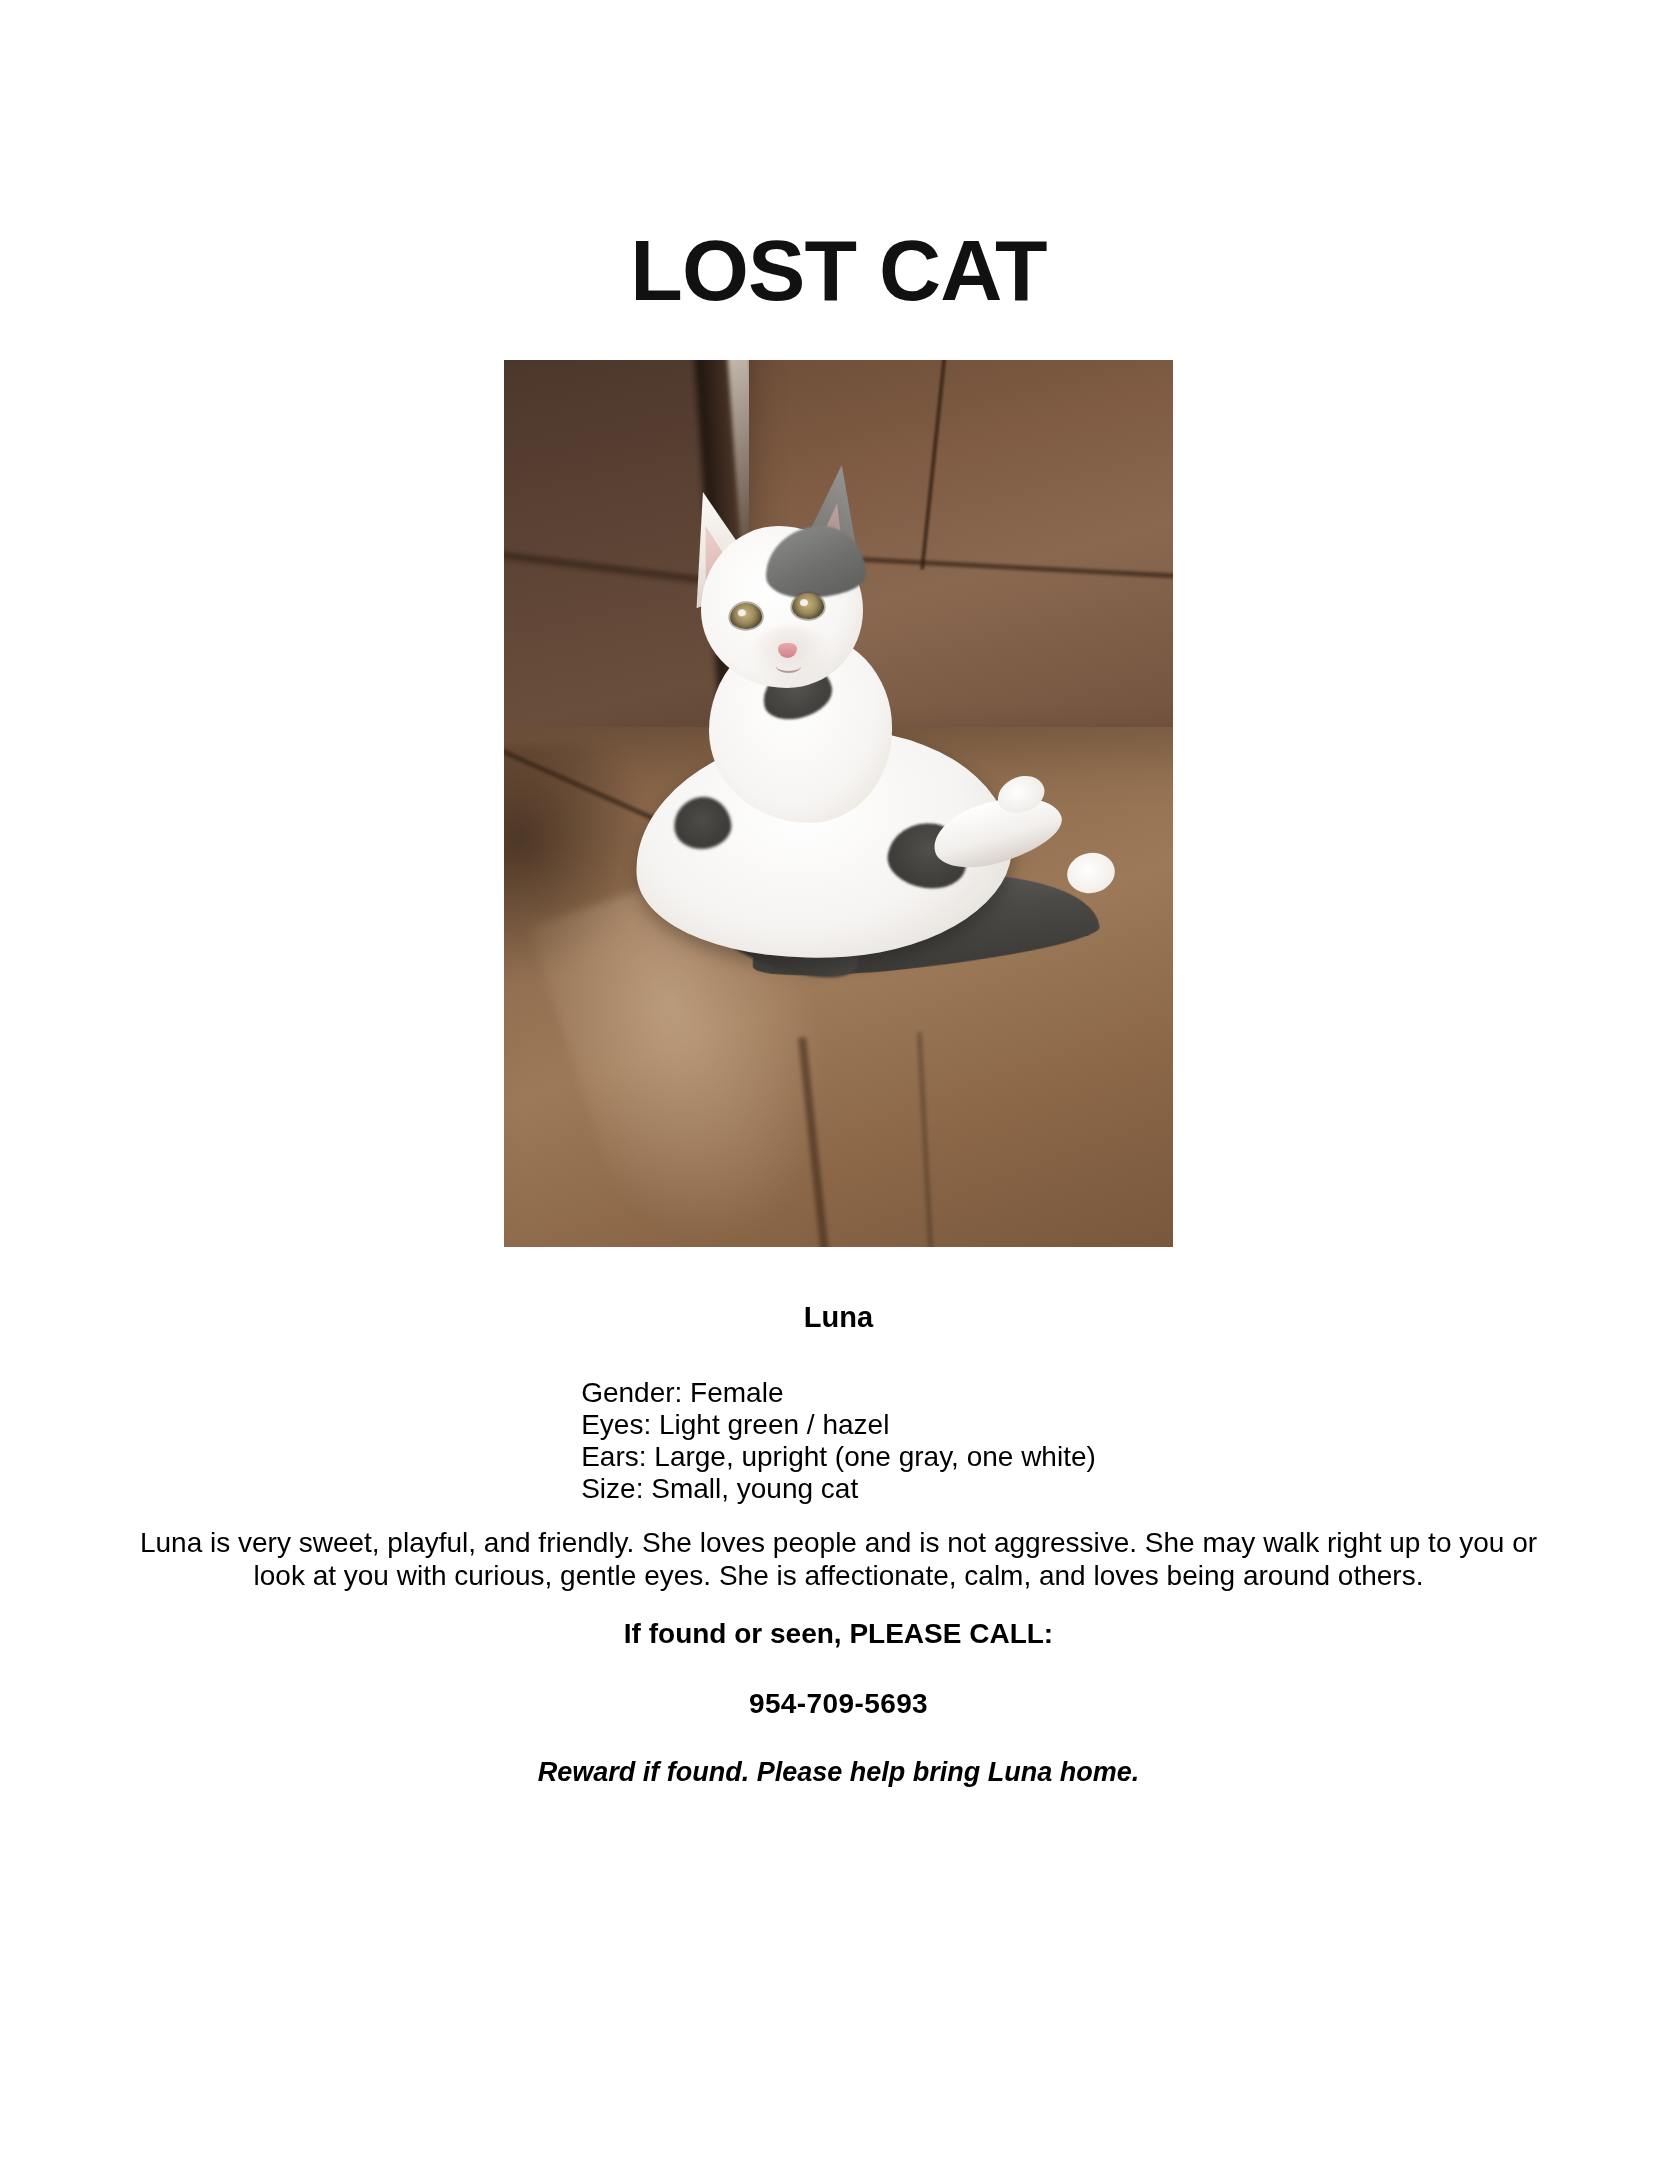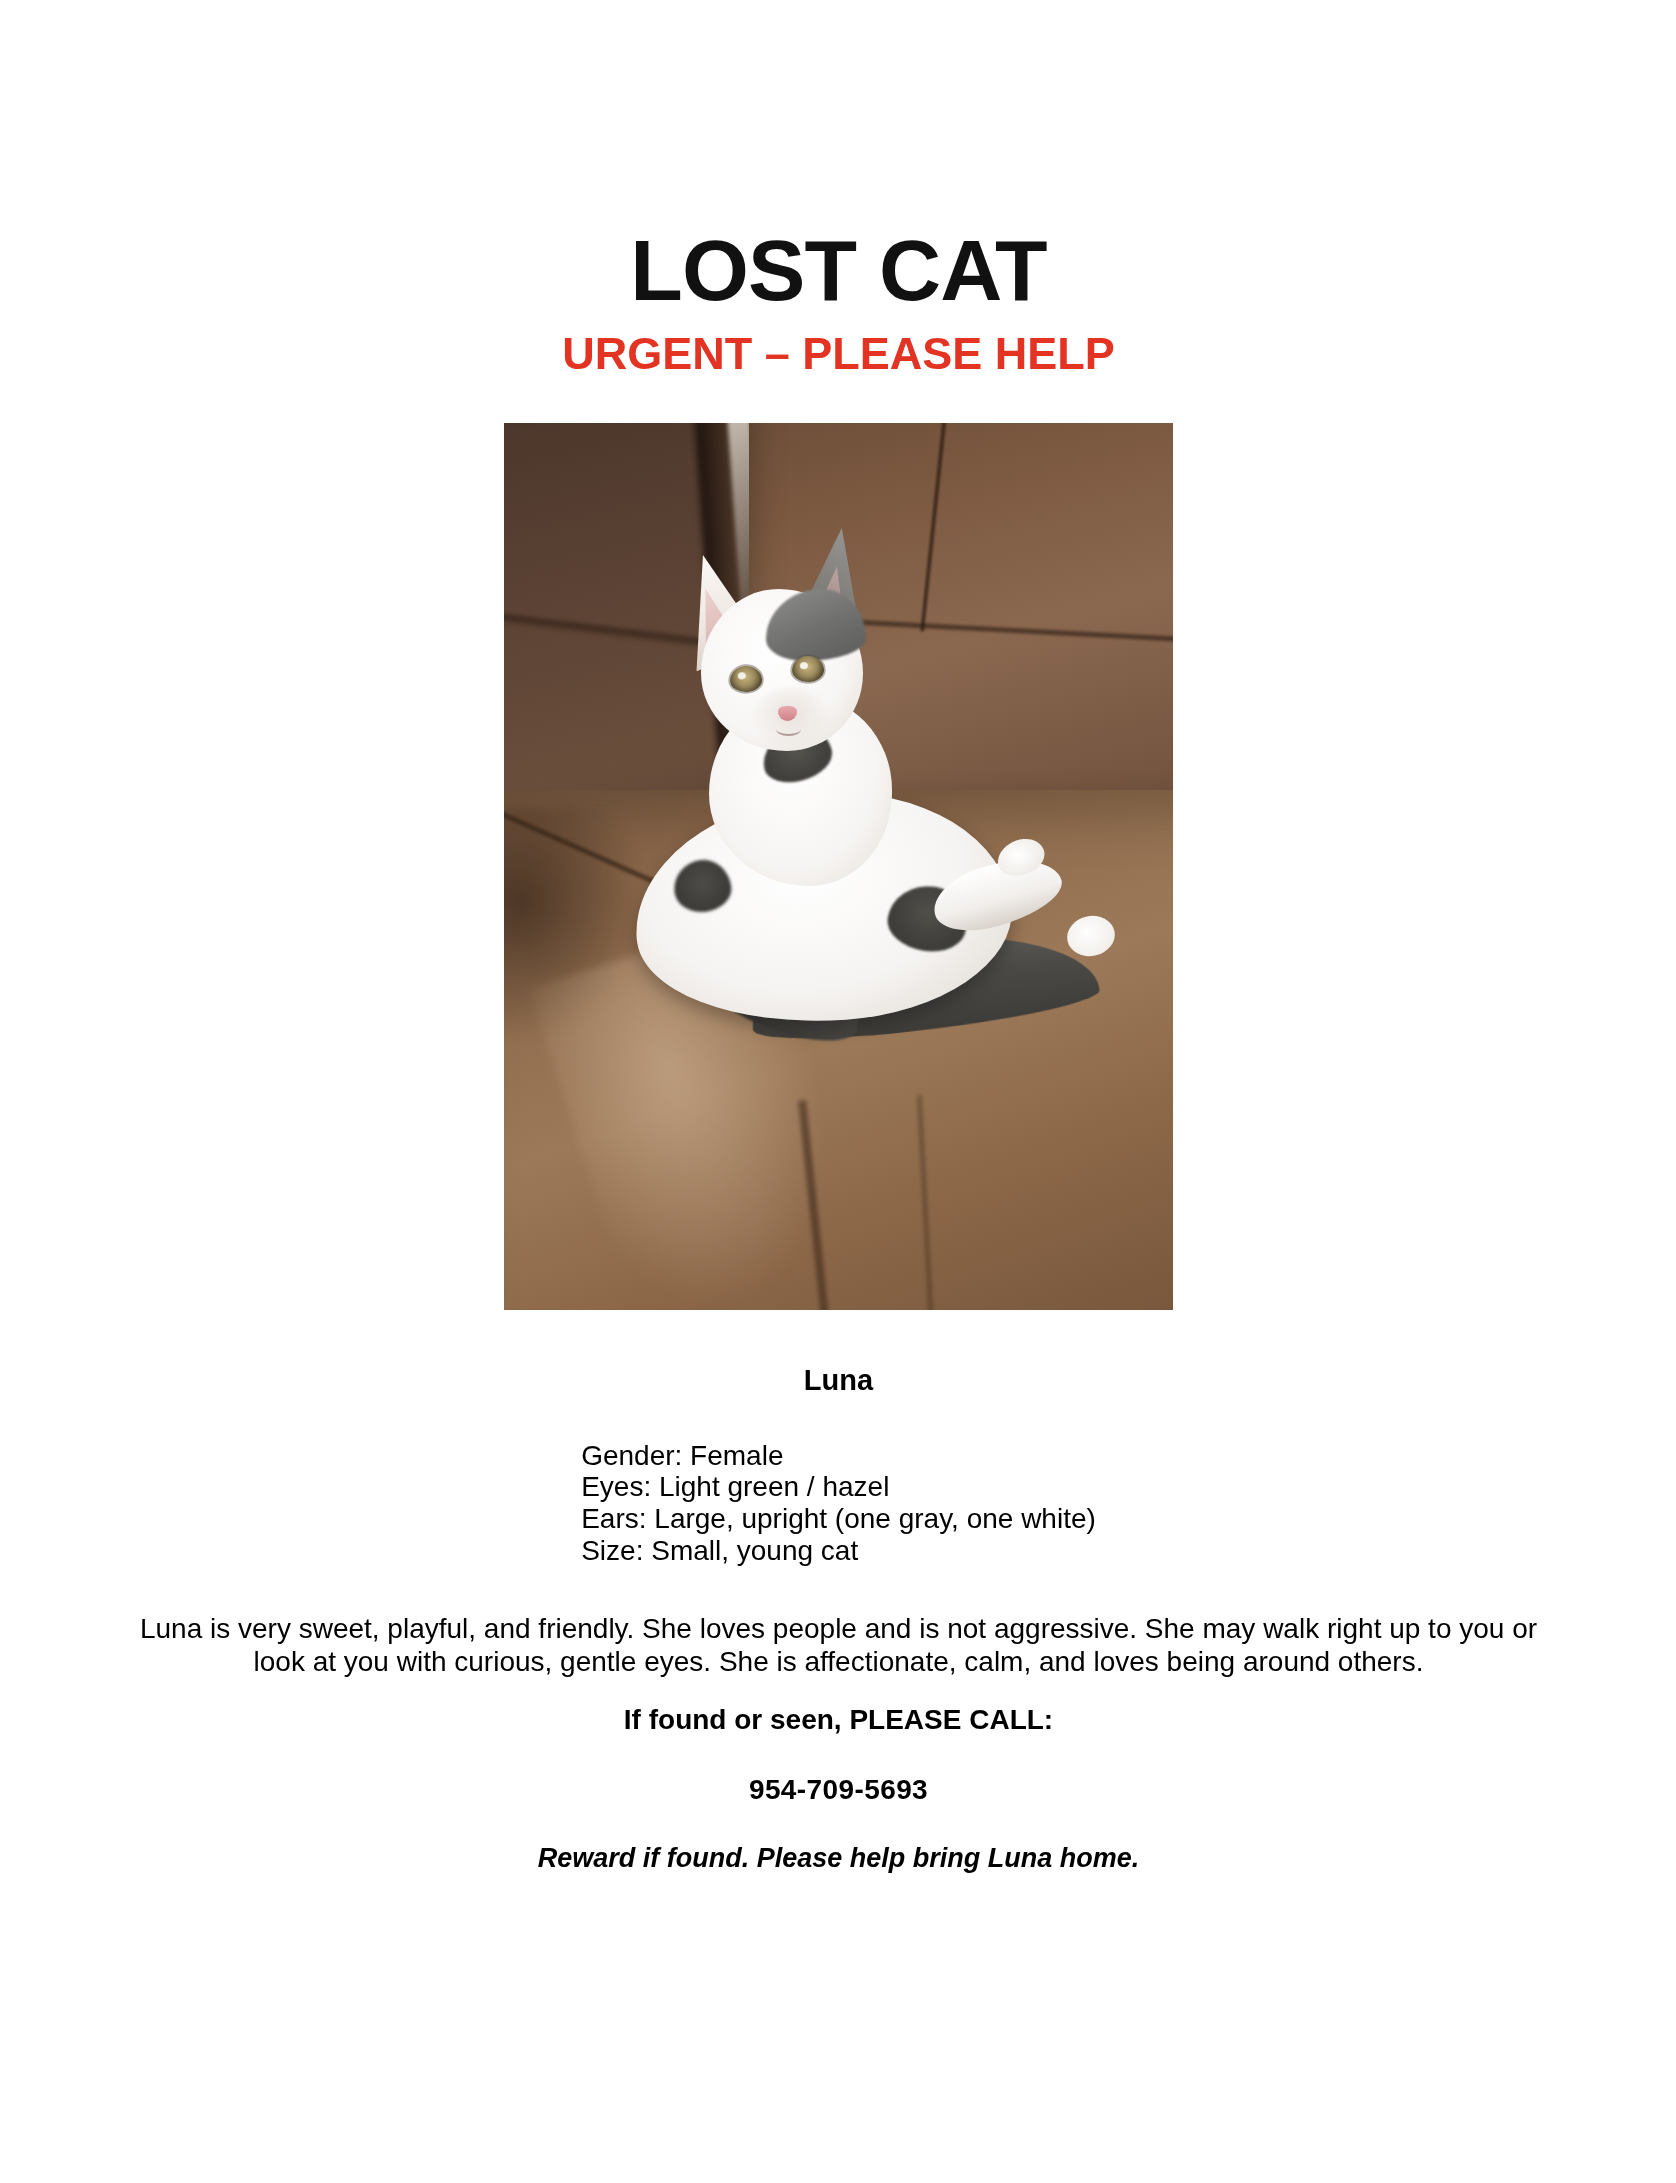--- a/index.html
+++ b/index.html
@@ -374,21 +374,21 @@
 
   .details {
     margin-top: 45px;
     text-align: left;
     font-size: 28px;
     line-height: 1.14;
   }
   .details .line { display: block; }
 
   .description {
-    margin-top: 45px;
+    margin-top: 21px;
     width: 1402px;
     text-align: center;
     font-size: 28px;
     line-height: 1.18;
   }
 
   .call-heading {
     font-size: 28px;
     font-weight: bold;
     text-align: center;
@@ -413,21 +413,20 @@
     font-style: italic;
   }
 </style>
 </head>
 <body>
 
 <div class="poster">
 
   <h1 class="title">LOST CAT</h1>
 
-  <h2 class="subtitle">URGENT – PLEASE HELP</h2>
 
   <div class="photo-wrap">
     <div class="photo">
 
       <div class="couch-backleft"></div>
       <div class="couch-gap"></div>
       <div class="couch-gap-light"></div>
       <div class="couch-backright"></div>
       <div class="seam-a"></div>
       <div class="seam-b"></div>

